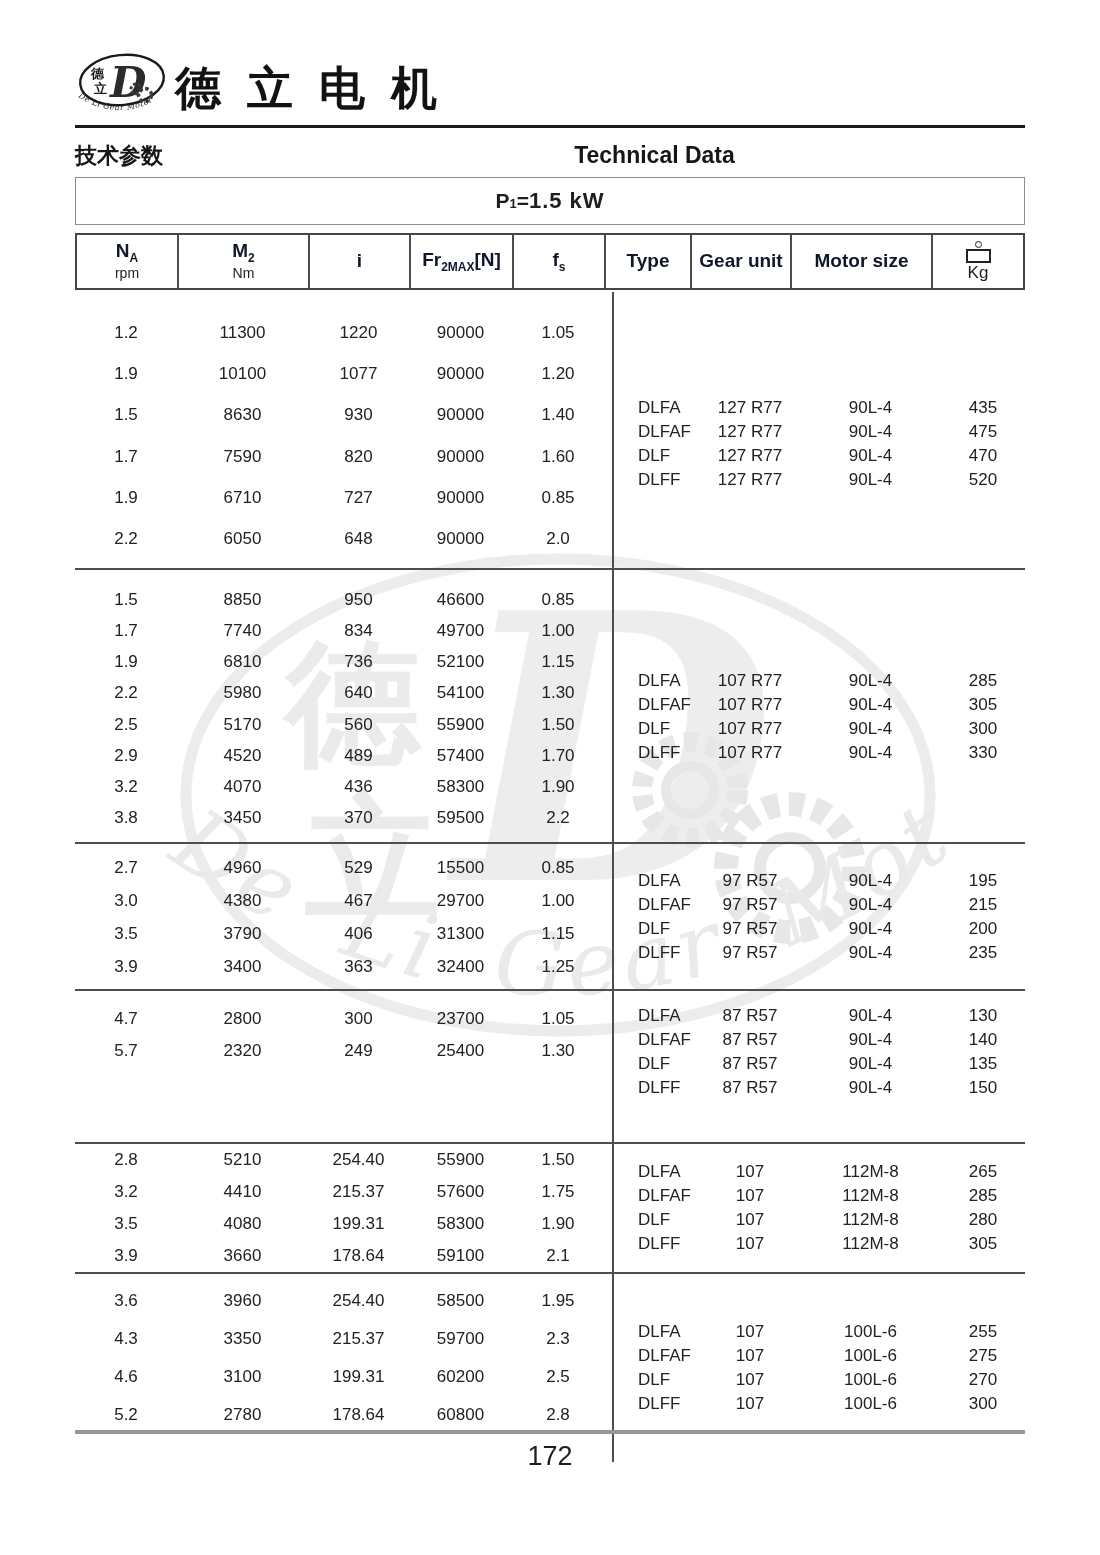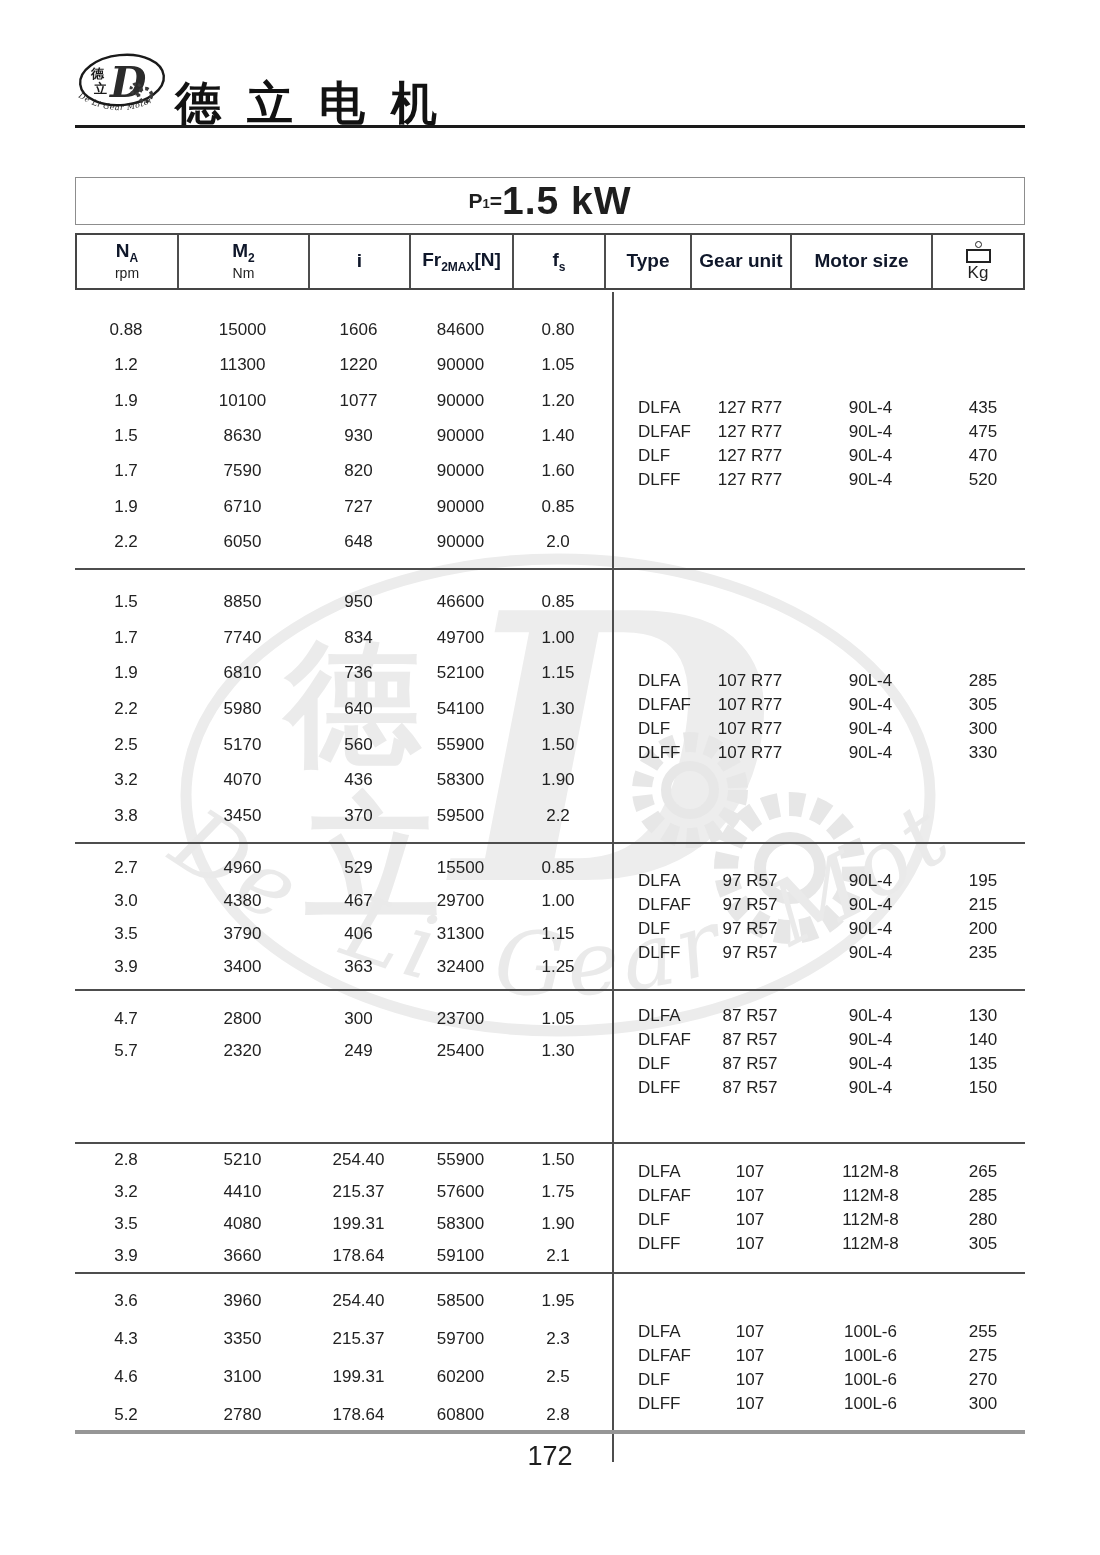--- a/index.html
+++ b/index.html
@@ -7,37 +7,37 @@
         font-family:"Liberation Sans",sans-serif;color:#1e1e1e;}
   .abs{position:absolute;}
   .content-x{left:75px;width:950px;}
 
   
   .watermark{left:0;top:0;pointer-events:none;}
 
   
   .brand-row{top:50px;height:76px;}
   .brand-logo{position:absolute;left:0;top:2px;}
-  .brand-cn{position:absolute;left:100px;top:23px;font-family:"DejaVu Serif",serif;
+  .brand-cn{position:absolute;left:100px;top:8px;font-family:"DejaVu Serif",serif;
             font-weight:bold;font-size:46px;letter-spacing:26px;color:#121212;white-space:nowrap;}
   .top-rule{top:125px;height:3px;background:#1a1a1a;}
 
   
   .titles{top:141px;height:30px;}
   .title-cn{position:absolute;left:0;top:0;font-size:22px;font-weight:bold;color:#161616;}
   .title-en{position:absolute;left:61%;top:1px;transform:translateX(-50%);
             font-size:23px;font-weight:bold;color:#161616;}
 
   
   .power-box{top:177px;height:48px;border:1.3px solid #8d8d8d;box-sizing:border-box;
              display:flex;align-items:center;justify-content:center;background:transparent;}
   .power-box .p-pre{font-size:21px;font-weight:bold;}
   .power-box sub{font-size:13px;font-weight:bold;position:relative;top:2px;}
   .power-box .p-eq{font-size:21px;font-weight:bold;}
-  .power-box .p-val{font-size:39px;font-weight:900;letter-spacing:1px;}
+  .power-box .p-val{font-size:22px;font-weight:900;letter-spacing:1px;}
 
   
   .hdr{top:233px;height:57px;border:2px solid #454545;box-sizing:border-box;
        display:grid;grid-template-columns:102px 131px 101px 103px 92px 86px 100px 141px 1fr;}
   .hcell{border-right:2px solid #4d4d4d;display:flex;flex-direction:column;
          align-items:center;justify-content:center;line-height:1.1;}
   .hcell:last-child{border-right:none;}
   .hmain{font-size:19px;font-weight:bold;color:#0f172a;}
   .hmain sub{font-size:12px;font-weight:bold;}
   .hunit{font-size:14px;color:#222;margin-top:1px;}
@@ -112,20 +112,24 @@
       </g>
       <text font-family="DejaVu Serif, serif" font-size="8" font-style="italic" fill="#222" letter-spacing="0.5">
         <textPath href="#logoArc">De Li Gear Motor</textPath>
       </text>
     </svg>
     <div class="brand-cn">德立电机</div>
   </header>
 
   <div class="abs content-x top-rule"></div>
 
+  <div class="abs content-x titles">
+    <span class="title-cn">技术参数</span>
+    <span class="title-en">Technical Data</span>
+  </div>
 
   <div class="abs content-x power-box">
     <span class="p-pre">P</span>
       <sub>1</sub>
       <span class="p-eq">=</span>
       <span class="p-val">1.5 kW</span>
   </div>
 
   <div class="abs content-x hdr">
     <div class="hcell">
@@ -158,27 +162,20 @@
       <span class="wknob"></span>
       <span class="wbody"></span>
       <span class="kglab">Kg</span>
     </div>
   </div>
 
   <div class="abs content-x data-area">
       <div class="sec s1">
         <div class="sec-left">
           <div class="drow">
-            <span class="cell">0.88</span>
-            <span class="cell">15000</span>
-            <span class="cell">1606</span>
-            <span class="cell">84600</span>
-            <span class="cell">0.80</span>
-          </div>
-          <div class="drow">
             <span class="cell">1.2</span>
             <span class="cell">11300</span>
             <span class="cell">1220</span>
             <span class="cell">90000</span>
             <span class="cell">1.05</span>
           </div>
           <div class="drow">
             <span class="cell">1.9</span>
             <span class="cell">10100</span>
             <span class="cell">1077</span>
@@ -272,20 +269,27 @@
             <span class="cell">1.30</span>
           </div>
           <div class="drow">
             <span class="cell">2.5</span>
             <span class="cell">5170</span>
             <span class="cell">560</span>
             <span class="cell">55900</span>
             <span class="cell">1.50</span>
           </div>
           <div class="drow">
+            <span class="cell">2.9</span>
+            <span class="cell">4520</span>
+            <span class="cell">489</span>
+            <span class="cell">57400</span>
+            <span class="cell">1.70</span>
+          </div>
+          <div class="drow">
             <span class="cell">3.2</span>
             <span class="cell">4070</span>
             <span class="cell">436</span>
             <span class="cell">58300</span>
             <span class="cell">1.90</span>
           </div>
           <div class="drow">
             <span class="cell">3.8</span>
             <span class="cell">3450</span>
             <span class="cell">370</span>

